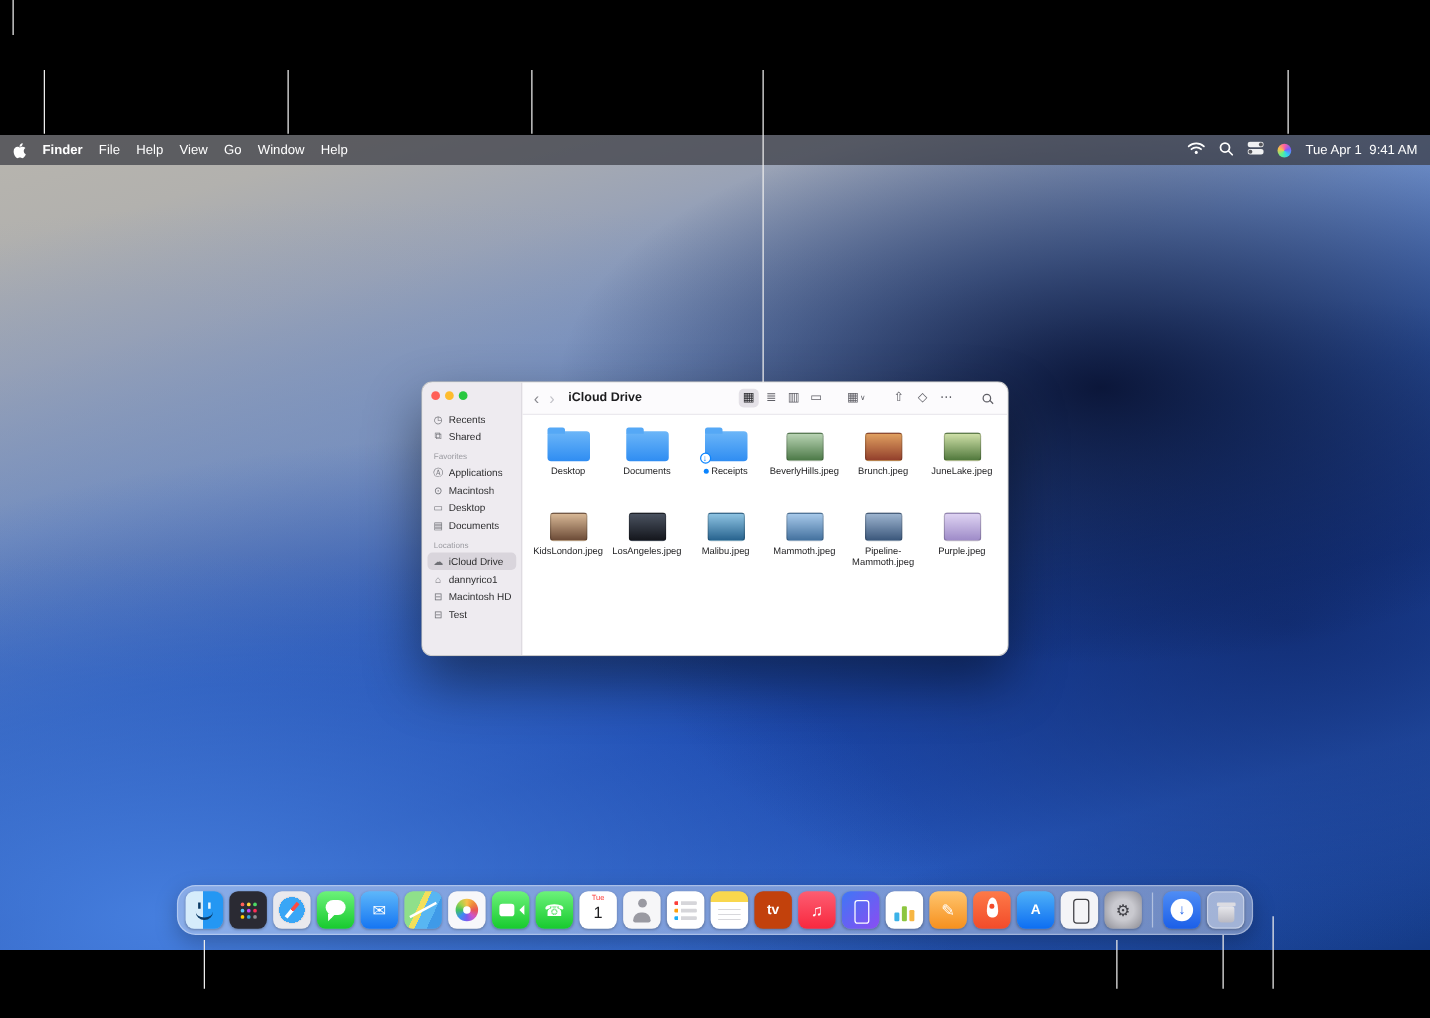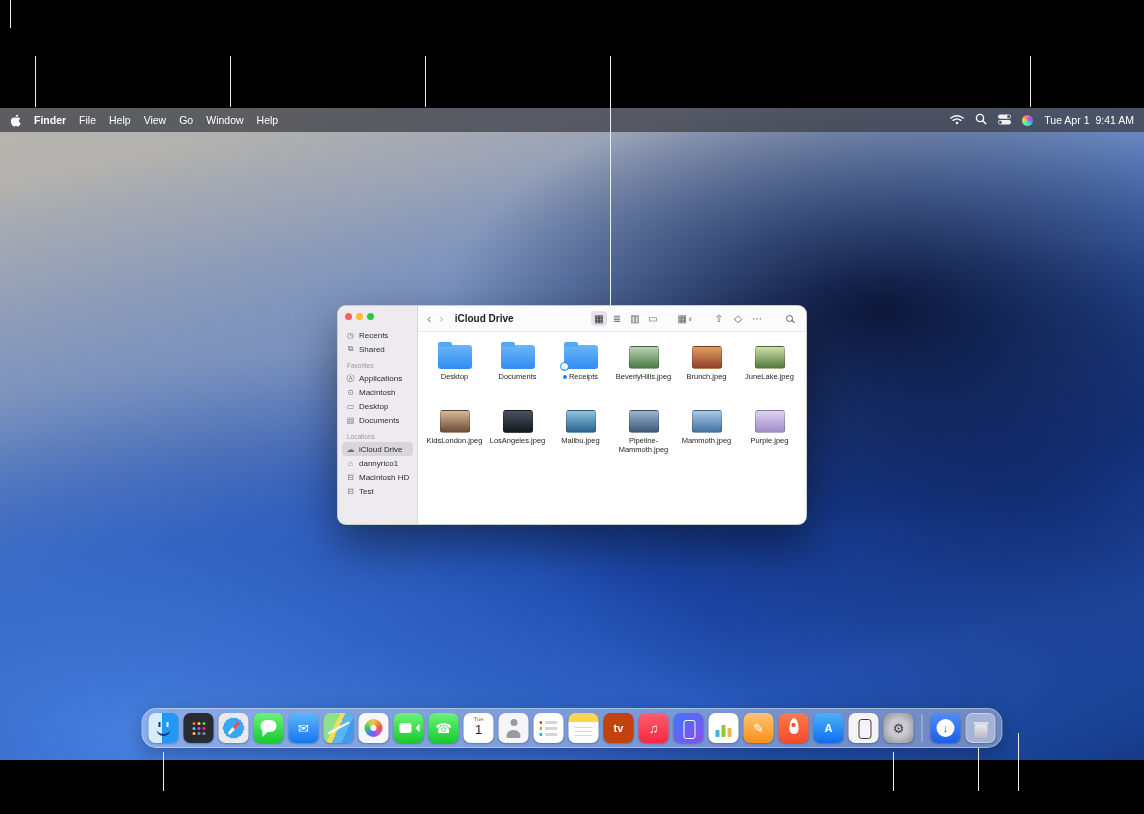--- a/index.html
+++ b/index.html
@@ -308,26 +308,26 @@
             </div>
             <div class="file">
               <div class="thumb" style="background: linear-gradient(rgb(74, 82, 96), rgb(21, 23, 29));"></div>
               <div class="name">LosAngeles.jpeg</div>
             </div>
             <div class="file">
               <div class="thumb" style="background: linear-gradient(rgb(142, 195, 226), rgb(40, 100, 143));"></div>
               <div class="name">Malibu.jpeg</div>
             </div>
             <div class="file">
+              <div class="thumb" style="background: linear-gradient(rgb(168, 201, 234), rgb(68, 114, 159));"></div>
+              <div class="name">Mammoth.jpeg</div>
+            </div>
+            <div class="file">
               <div class="thumb" style="background: linear-gradient(rgb(157, 180, 207), rgb(60, 88, 124));"></div>
               <div class="name">Pipeline-Mammoth.jpeg</div>
-            </div>
-            <div class="file">
-              <div class="thumb" style="background: linear-gradient(rgb(168, 201, 234), rgb(68, 114, 159));"></div>
-              <div class="name">Mammoth.jpeg</div>
             </div>
             <div class="file">
               <div class="thumb" style="background: linear-gradient(rgb(222, 211, 242), rgb(159, 140, 201));"></div>
               <div class="name">Purple.jpeg</div>
             </div>
           </div>
       </div>
     </div>
 
     <div class="dock" id="dock">

